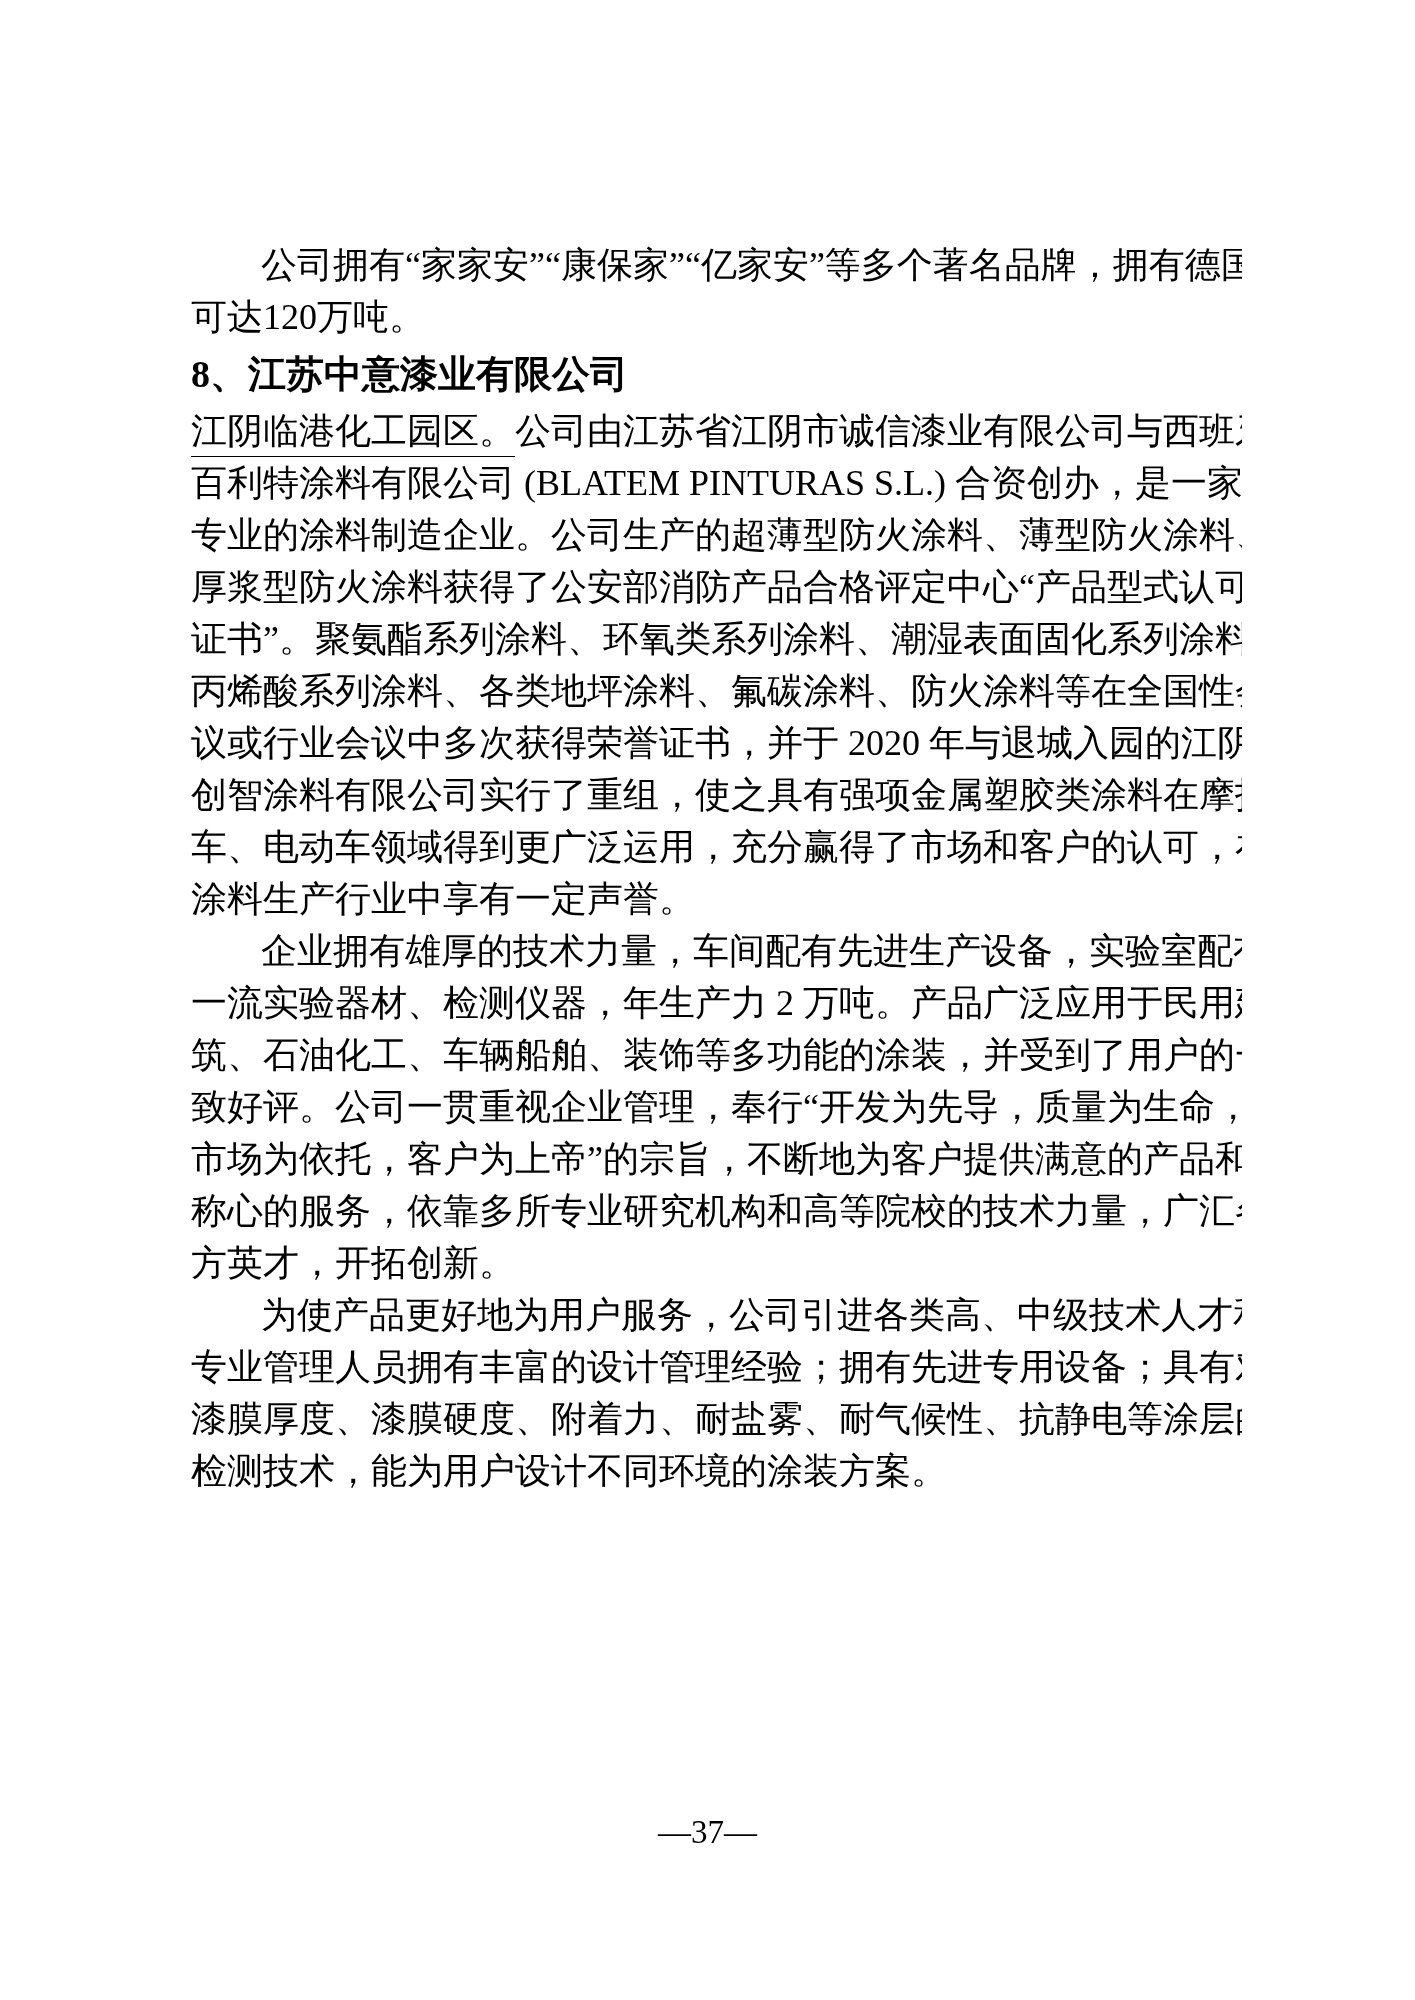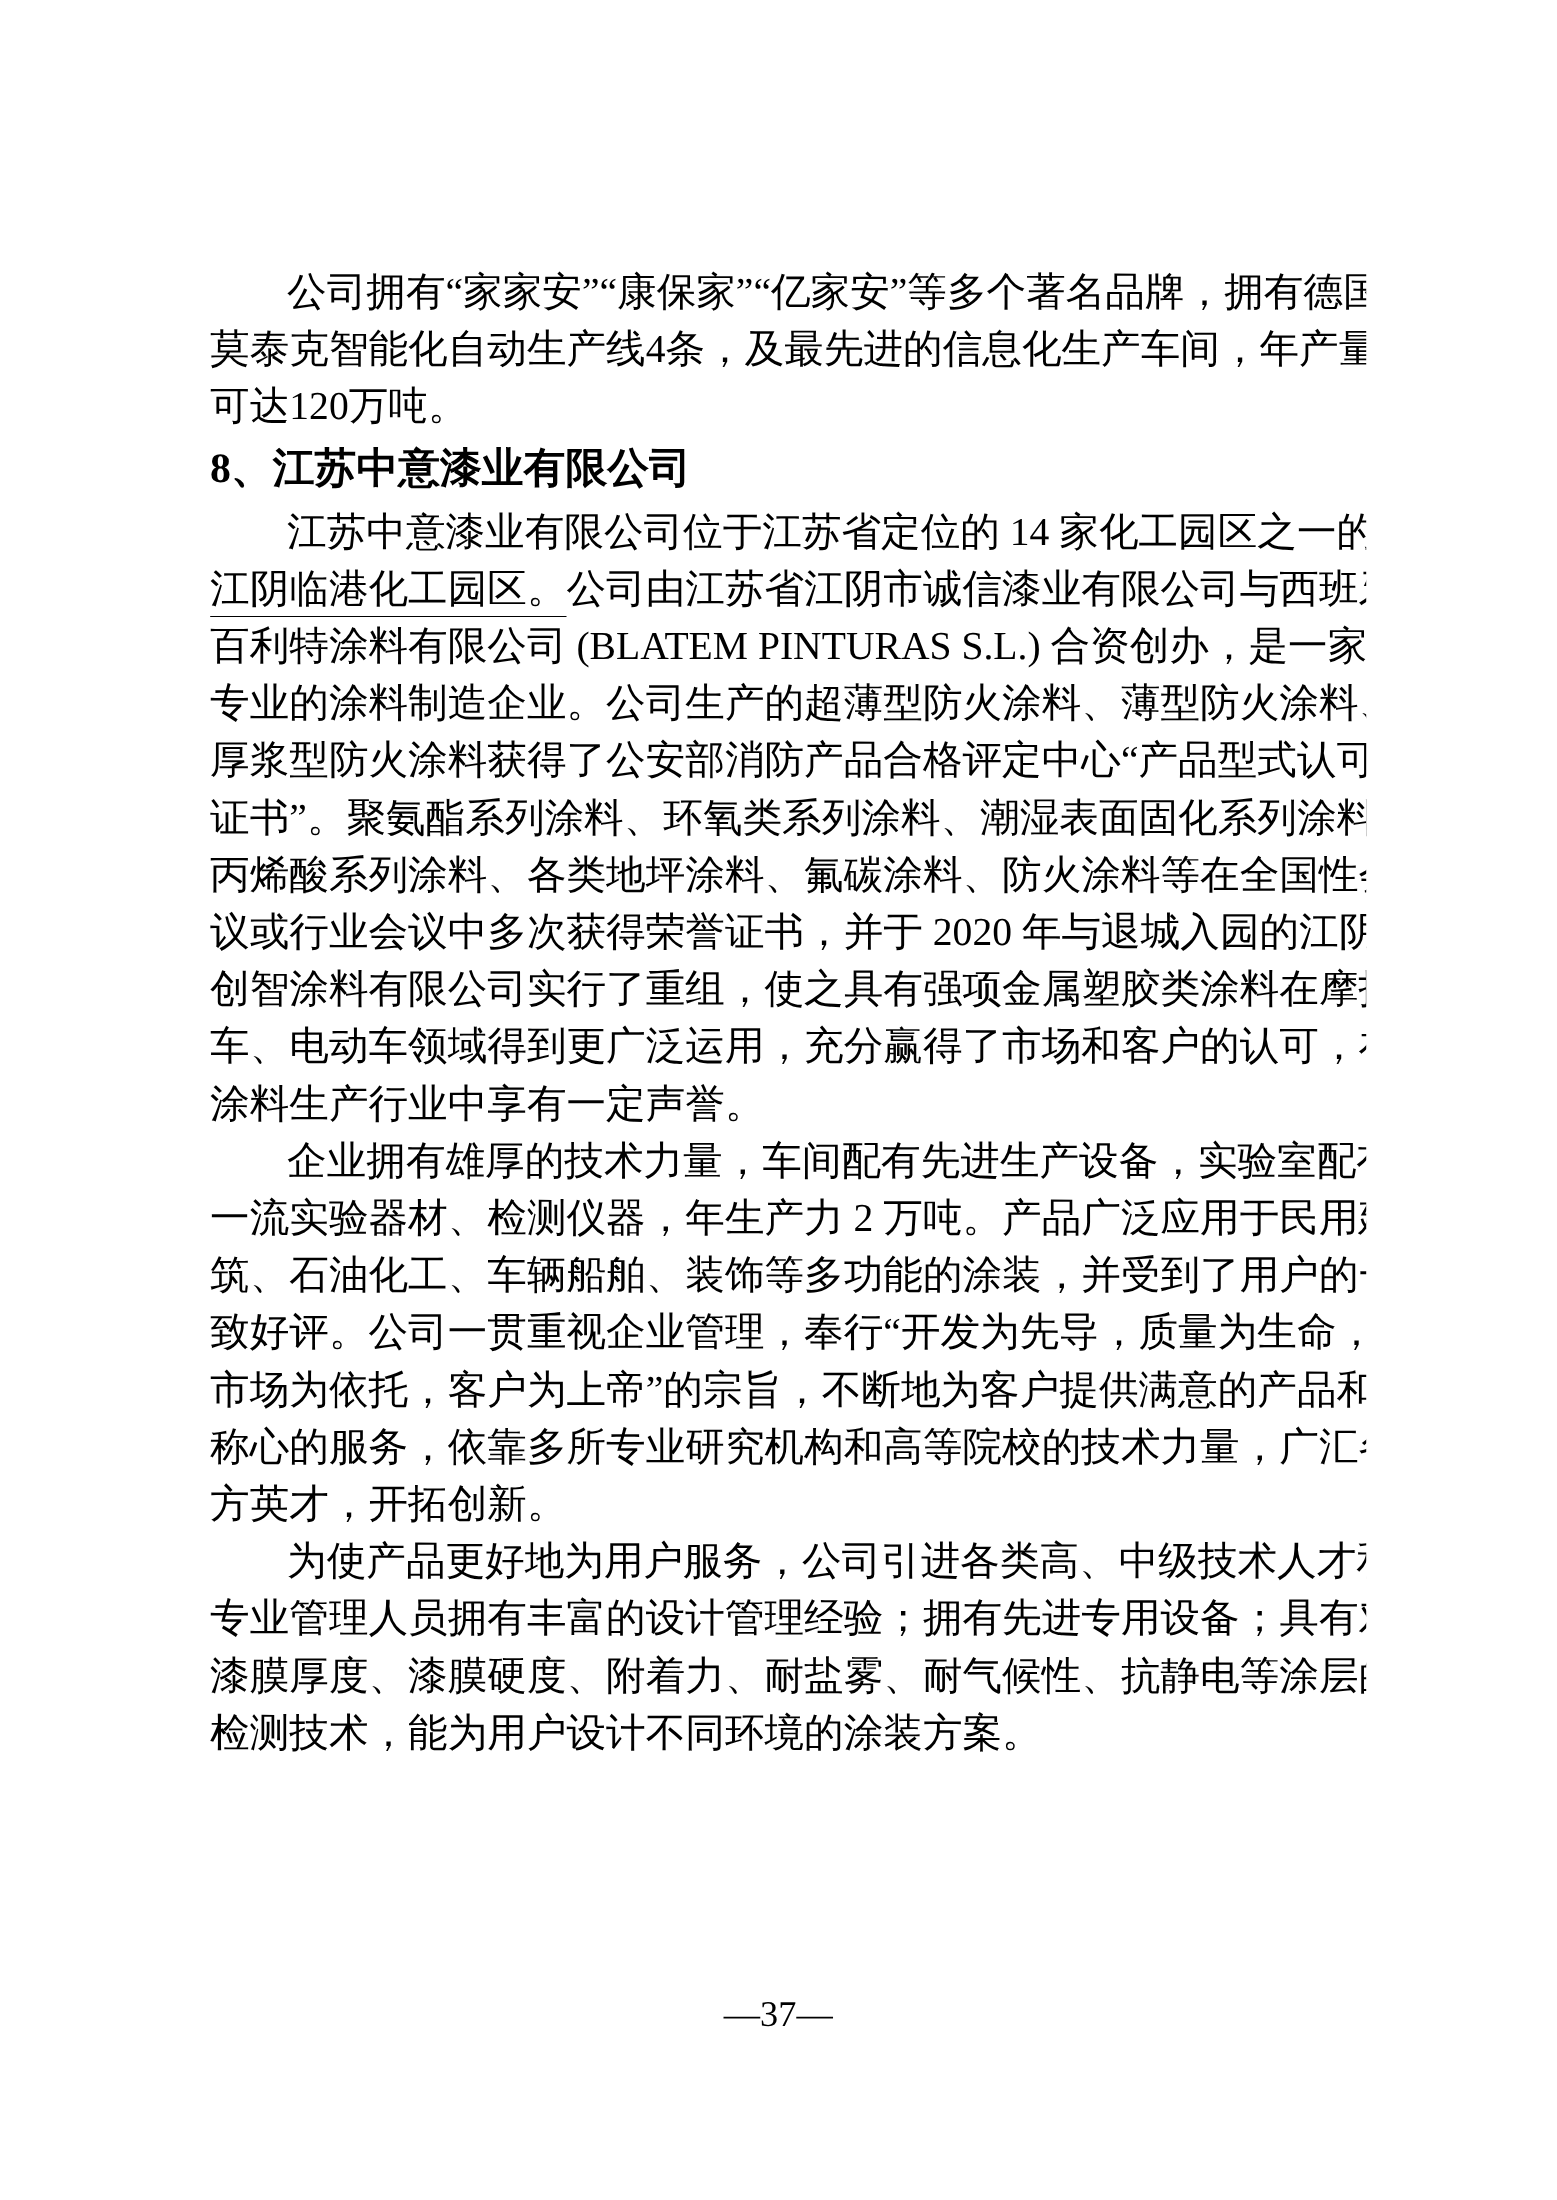--- a/index.html
+++ b/index.html
@@ -65,24 +65,22 @@
     line-height: 40px;
     color: #000000;
   }
 </style>
 </head>
 <body>
 
 <div class="page">
   <div class="text-block" id="text-block">
       <div class="line indent"><span class="seg">公司拥有“家家安”“康保家”“亿家安”等多个著名品牌，拥有德国</span></div>
-      <div class="line"><span class="seg">莫泰克智能化自动生产线4条，及最先进的信息化生产车间，年产量</span></div>
       <div class="line nojust"><span class="seg">可达120万吨。</span></div>
       <div class="line heading nojust"><span class="seg">8、江苏中意漆业有限公司</span></div>
-      <div class="line indent"><span class="seg">江苏中意漆业有限公司位于江苏省定位的 14 家化工园区之一的</span></div>
       <div class="line"><span class="seg u">江阴临港化工园区。</span><span class="seg">公司由江苏省江阴市诚信漆业有限公司与西班牙</span></div>
       <div class="line"><span class="seg">百利特涂料有限公司 (BLATEM PINTURAS S.L.) 合资创办，是一家</span></div>
       <div class="line"><span class="seg">专业的涂料制造企业。公司生产的超薄型防火涂料、薄型防火涂料、</span></div>
       <div class="line"><span class="seg">厚浆型防火涂料获得了公安部消防产品合格评定中心“产品型式认可</span></div>
       <div class="line"><span class="seg">证书”。聚氨酯系列涂料、环氧类系列涂料、潮湿表面固化系列涂料、</span></div>
       <div class="line"><span class="seg">丙烯酸系列涂料、各类地坪涂料、氟碳涂料、防火涂料等在全国性会</span></div>
       <div class="line"><span class="seg">议或行业会议中多次获得荣誉证书，并于 2020 年与退城入园的江阴</span></div>
       <div class="line"><span class="seg">创智涂料有限公司实行了重组，使之具有强项金属塑胶类涂料在摩托</span></div>
       <div class="line"><span class="seg">车、电动车领域得到更广泛运用，充分赢得了市场和客户的认可，在</span></div>
       <div class="line nojust"><span class="seg">涂料生产行业中享有一定声誉。</span></div>

